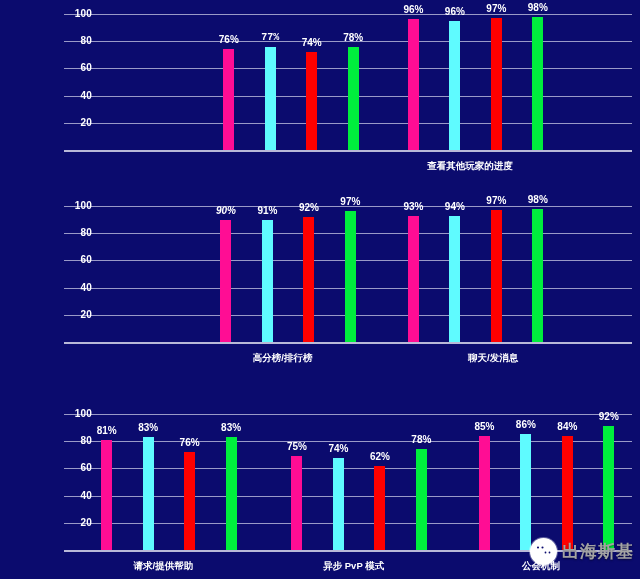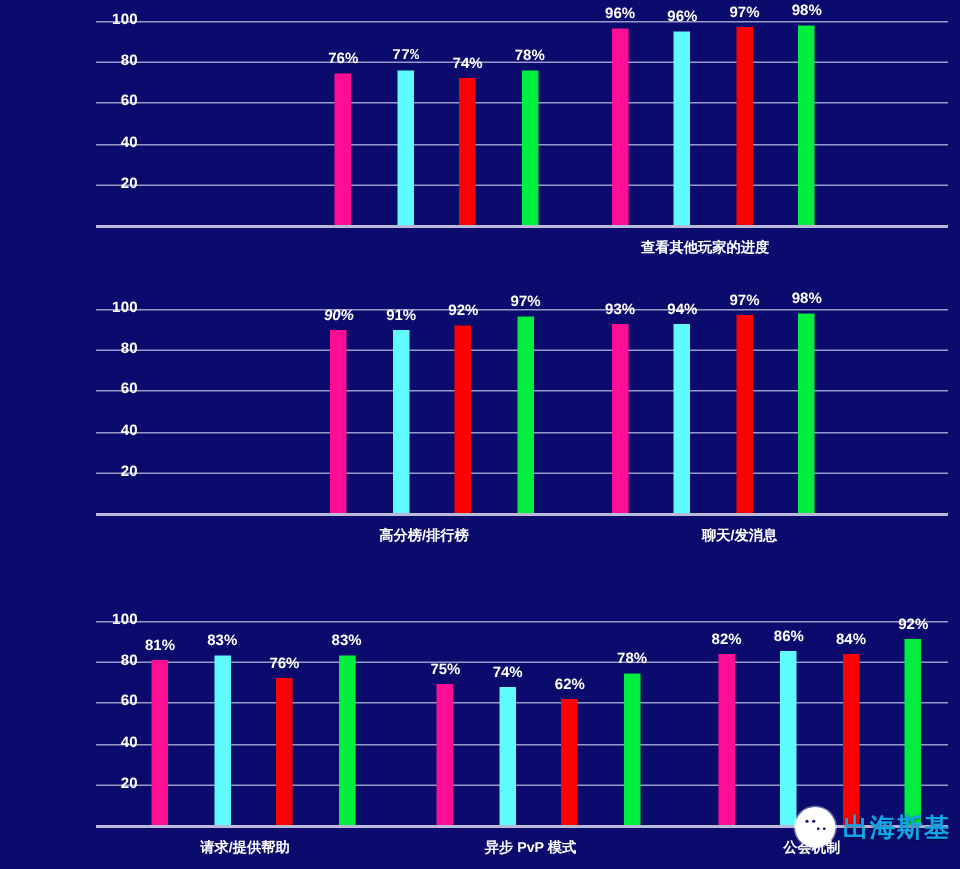--- a/index.html
+++ b/index.html
@@ -87,21 +87,21 @@
   }
   .wechat-badge{
     position:relative;
     width:27px;height:27px;
     border-radius:50%;
     background:#ffffff;
     display:flex;align-items:center;justify-content:center;
     box-shadow:0 0 0 1px rgba(255,255,255,0.35);
   }
   .wm-text{
-    color:#0ea5e9;
+    color:#a3a3a3;
     font-size:17px;
     font-weight:bold;
     letter-spacing:1px;
     text-shadow:0 1px 2px rgba(0,0,0,0.5);
   }
 </style>
 </head>
 <body>
 
 <div class="panels">
@@ -212,21 +212,21 @@
           <div class="bar" style="left: 47.35%; height: 92.48px; background: rgb(95, 251, 255); bottom: 0px; top: 43.52px;"></div>
           <div class="bar-label" style="left: 47.35%; top: 29.52px;">74%</div>
           <div class="bar" style="left: 54.65%; height: 84.32px; background: rgb(255, 0, 0); bottom: 0px; top: 51.68px;"></div>
           <div class="bar-label" style="left: 54.65%; top: 37.68px;">62%</div>
           <div class="bar" style="left: 61.95%; height: 100.64px; background: rgb(0, 238, 61); bottom: 0px; top: 35.36px;"></div>
           <div class="bar-label" style="left: 61.95%; top: 21.36px;">78%</div>
           <div class="catlabel" style="left: 51%; top: 144px;">
             <div>异步 PvP 模式</div>
           </div>
           <div class="bar" style="left: 73.05%; height: 114.24px; background: rgb(255, 13, 148); bottom: 0px; top: 21.76px;"></div>
-          <div class="bar-label" style="left: 73.05%; top: 7.76px;">82%</div>
+          <div class="bar-label" style="left: 73.05%; top: 7.76px;">85%</div>
           <div class="bar" style="left: 80.35%; height: 115.6px; background: rgb(95, 251, 255); bottom: 0px; top: 20.4px;"></div>
           <div class="bar-label" style="left: 80.35%; top: 6.4px;">86%</div>
           <div class="bar" style="left: 87.65%; height: 114.24px; background: rgb(255, 0, 0); bottom: 0px; top: 21.76px;"></div>
           <div class="bar-label" style="left: 87.65%; top: 7.76px;">84%</div>
           <div class="bar" style="left: 94.95%; height: 123.76px; background: rgb(0, 238, 61); bottom: 0px; top: 12.24px;"></div>
           <div class="bar-label" style="left: 94.95%; top: -1.76px;">92%</div>
           <div class="catlabel" style="left: 84%; top: 144px;">
             <div>公会机制</div>
           </div>
         </div>

